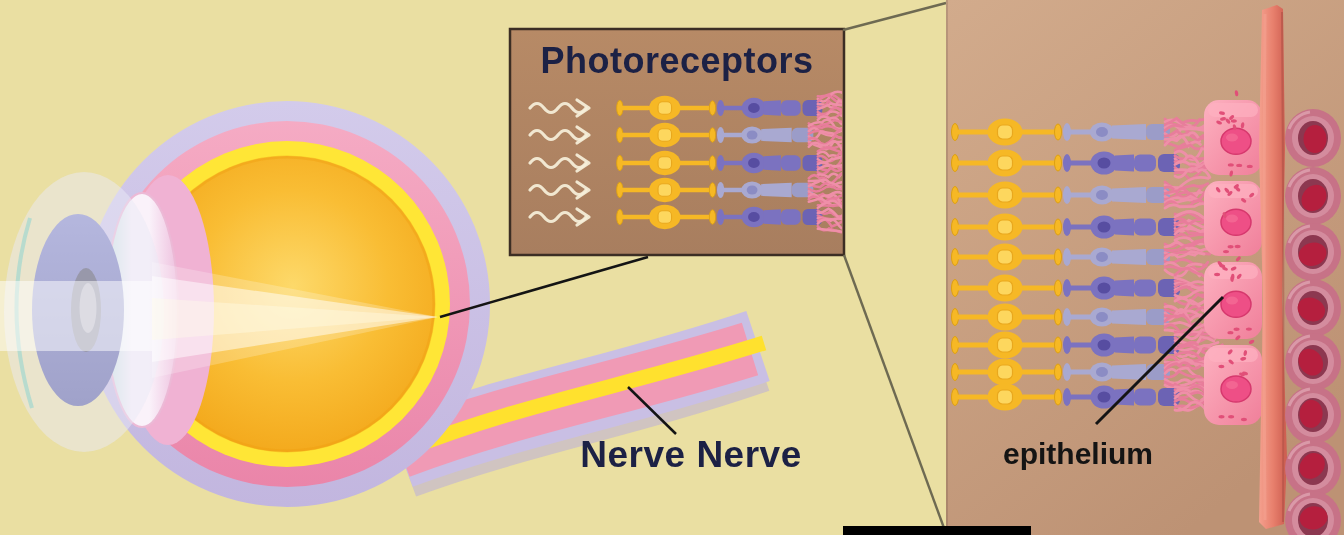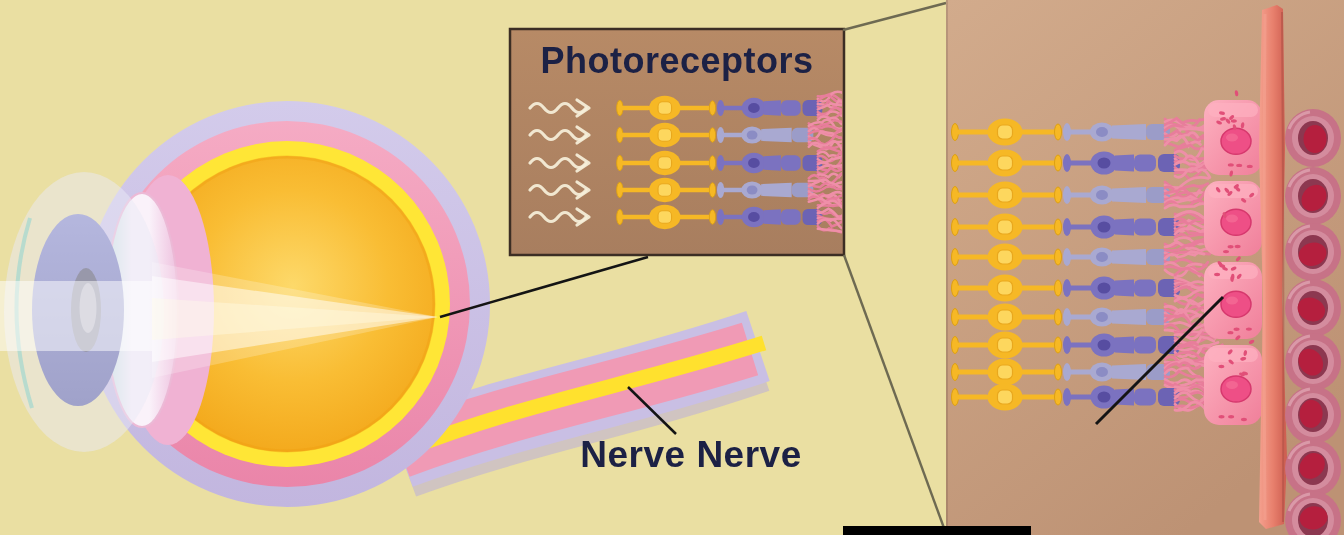--- a/index.html
+++ b/index.html
@@ -715,14 +715,15 @@
           </g>
         </g>
       </g>
       <line x1="628" y1="387" x2="676" y2="434" stroke="#141414" stroke-width="2.5"></line>
       <line x1="1096" y1="424" x2="1223" y2="297" stroke="#141414" stroke-width="3"></line>
       <rect x="843" y="526" width="188" height="9" fill="#000000"></rect>
     </svg>
   <div class="lbl" id="lbl-photo" style="color: rgb(28, 33, 69);">Photoreceptors</div>
   <div class="lbl" id="lbl-optic" style="color: rgb(28, 33, 69);">Nerve Nerve</div>
   <div class="lbl" id="lbl-rpe" style="color: rgb(20, 20, 20);">
+    <div>epithelium</div>
   </div>
 </div>
 
 </body></html>

